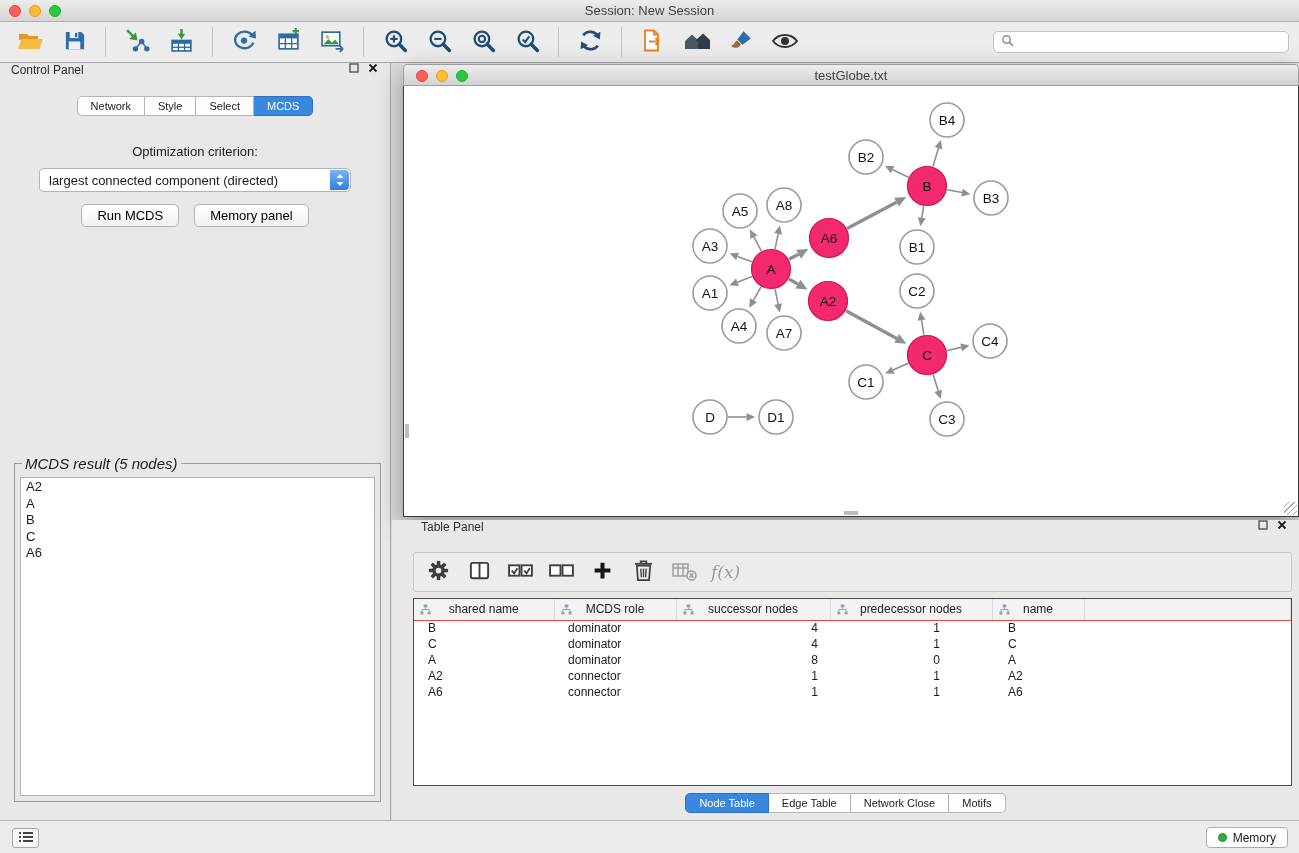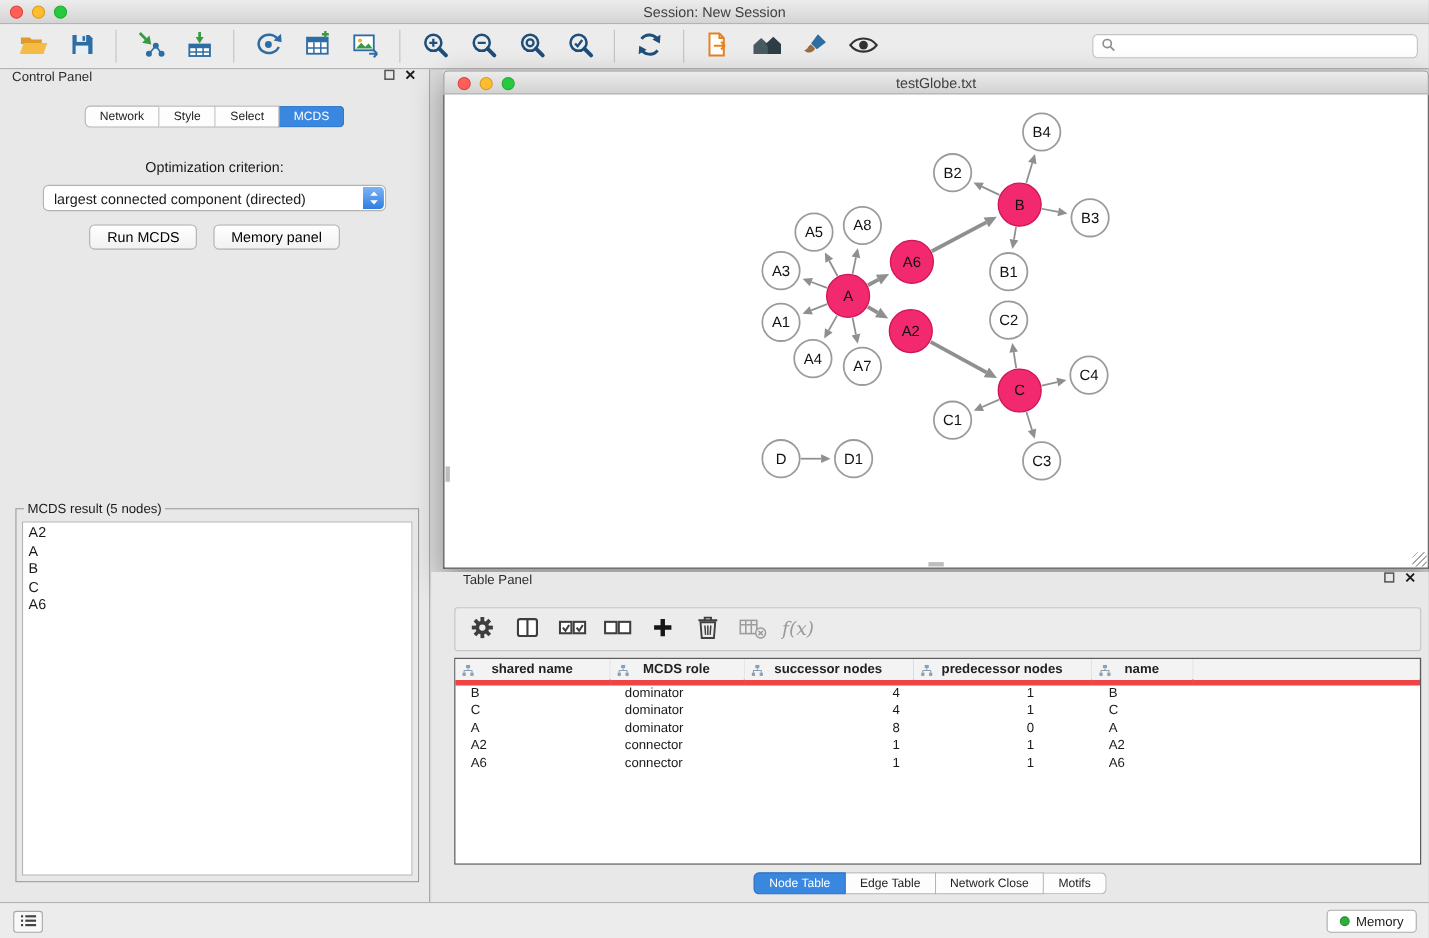--- a/index.html
+++ b/index.html
@@ -53,21 +53,21 @@
     display:flex; align-items:center; padding:0 24px 0 9px; font-size:13px; cursor:pointer; }
   .dropdown .stepper { position:absolute; right:1px; top:1px; bottom:1px; width:19px;
     background:linear-gradient(#7db3f7,#2f7de0); border-radius:0 4px 4px 0;
     display:flex; align-items:center; justify-content:center; }
   .btn-row { display:flex; justify-content:center; gap:15px; margin-top:12px; }
   .mac-btn { background:linear-gradient(#ffffff,#f1f1f1); border:1px solid #b2b2b2;
     border-radius:5px; padding:3px 15px; font-size:13px; cursor:pointer; }
 
   .result-fieldset { position:absolute; left:14px; right:9px; top:392px; bottom:18px;
     border:1px solid #9d9d9d; display:flex; flex-direction:column; padding:5px; }
-  .result-fieldset legend { font-size:12px; padding:0 3px; margin-left:2px; color:#1a1a1a; }
+  .result-fieldset legend { font-size:15px; padding:0 3px; margin-left:2px; color:#1a1a1a;font-style:italic; }
   .result-list { flex:1; background:#fff; border:1px solid #b5b5b5; overflow:hidden;
     padding:1px 0; }
   .result-item { font-size:13px; line-height:16.5px; padding:0 5px; }
 
   
   .net-window { position:absolute; left:403px; top:64px; width:896px; height:453px;
     box-shadow:0 10px 26px rgba(0,0,0,0.35); }
   .net-titlebar { height:22px; background:linear-gradient(#ececec,#d2d2d2);
     border:1px solid #9d9d9d; border-radius:4px 4px 0 0; position:relative;
     display:flex; align-items:center; }
@@ -86,22 +86,22 @@
   .tp-toolbar { margin:6px 7px 0 21px; height:40px; background:#ececec;
     border:1px solid #c6c6c6; border-radius:3px; display:flex; align-items:center;
     gap:13px; padding:0 10px; }
   .tp-btn { background:none; border:none; display:flex; align-items:center; justify-content:center;
     min-width:28px; height:30px; cursor:pointer; }
   .fx { font-family:"DejaVu Serif", serif; font-style:italic; font-size:17px; color:#9a9a9a; }
 
   .tp-table-wrap { margin:6px 7px 0 21px; height:188px; background:#fff;
     border:1px solid #4a4a4a; overflow:hidden; }
   table.node-table { border-collapse:collapse; width:100%; table-layout:fixed; font-size:12px; }
-  .node-table th { height:21px; background:#f3f3f3; border-bottom:5px solid #ef4444;
-    border-right:1px solid #dcdcdc; font-weight:bold; color:#222; position:relative;
+  .node-table th { height:21px; background:#f3f3f3; border-bottom:1px solid #ef4444;
+    border-right:1px solid #dcdcdc; font-weight:normal; color:#222; position:relative;
     text-align:center; cursor:pointer; }
   .node-table th .col-icon { position:absolute; left:6px; top:5px; }
   .node-table td { height:16px; padding:0; white-space:nowrap; overflow:hidden; }
   .node-table td.c0 { padding-left:14px; }
   .node-table td.c1 { padding-left:14px; }
   .node-table td.c2 { text-align:right; padding-right:12px; }
   .node-table td.c3 { text-align:right; padding-right:52px; }
   .node-table td.c4 { padding-left:16px; }
   .tp-tabs-row { display:flex; justify-content:center; margin-top:7px; }
 

